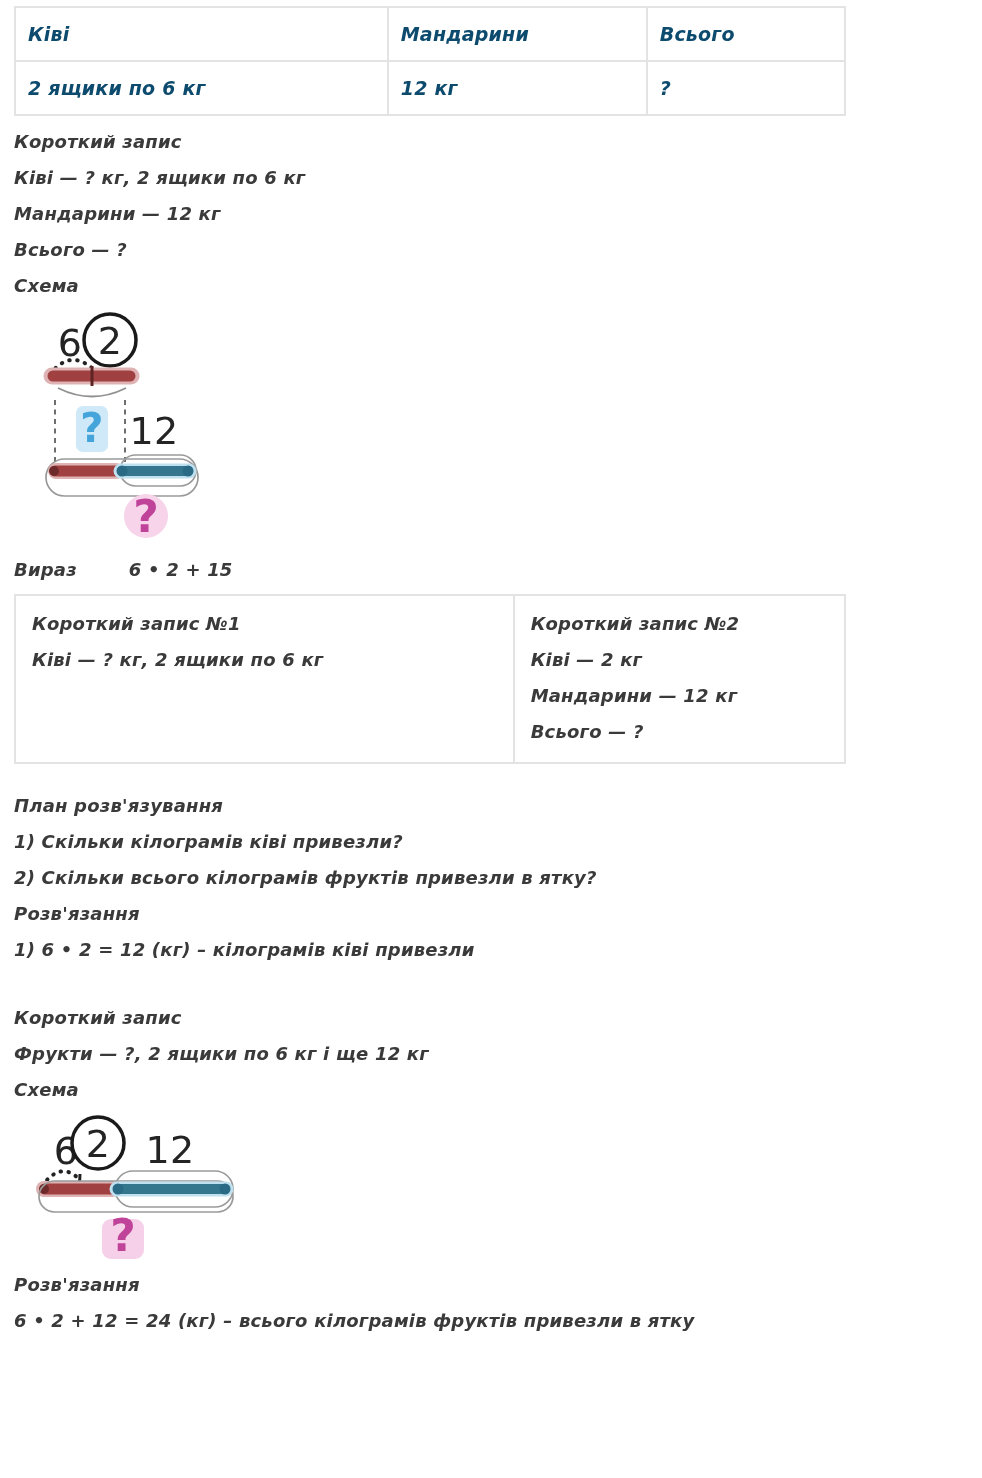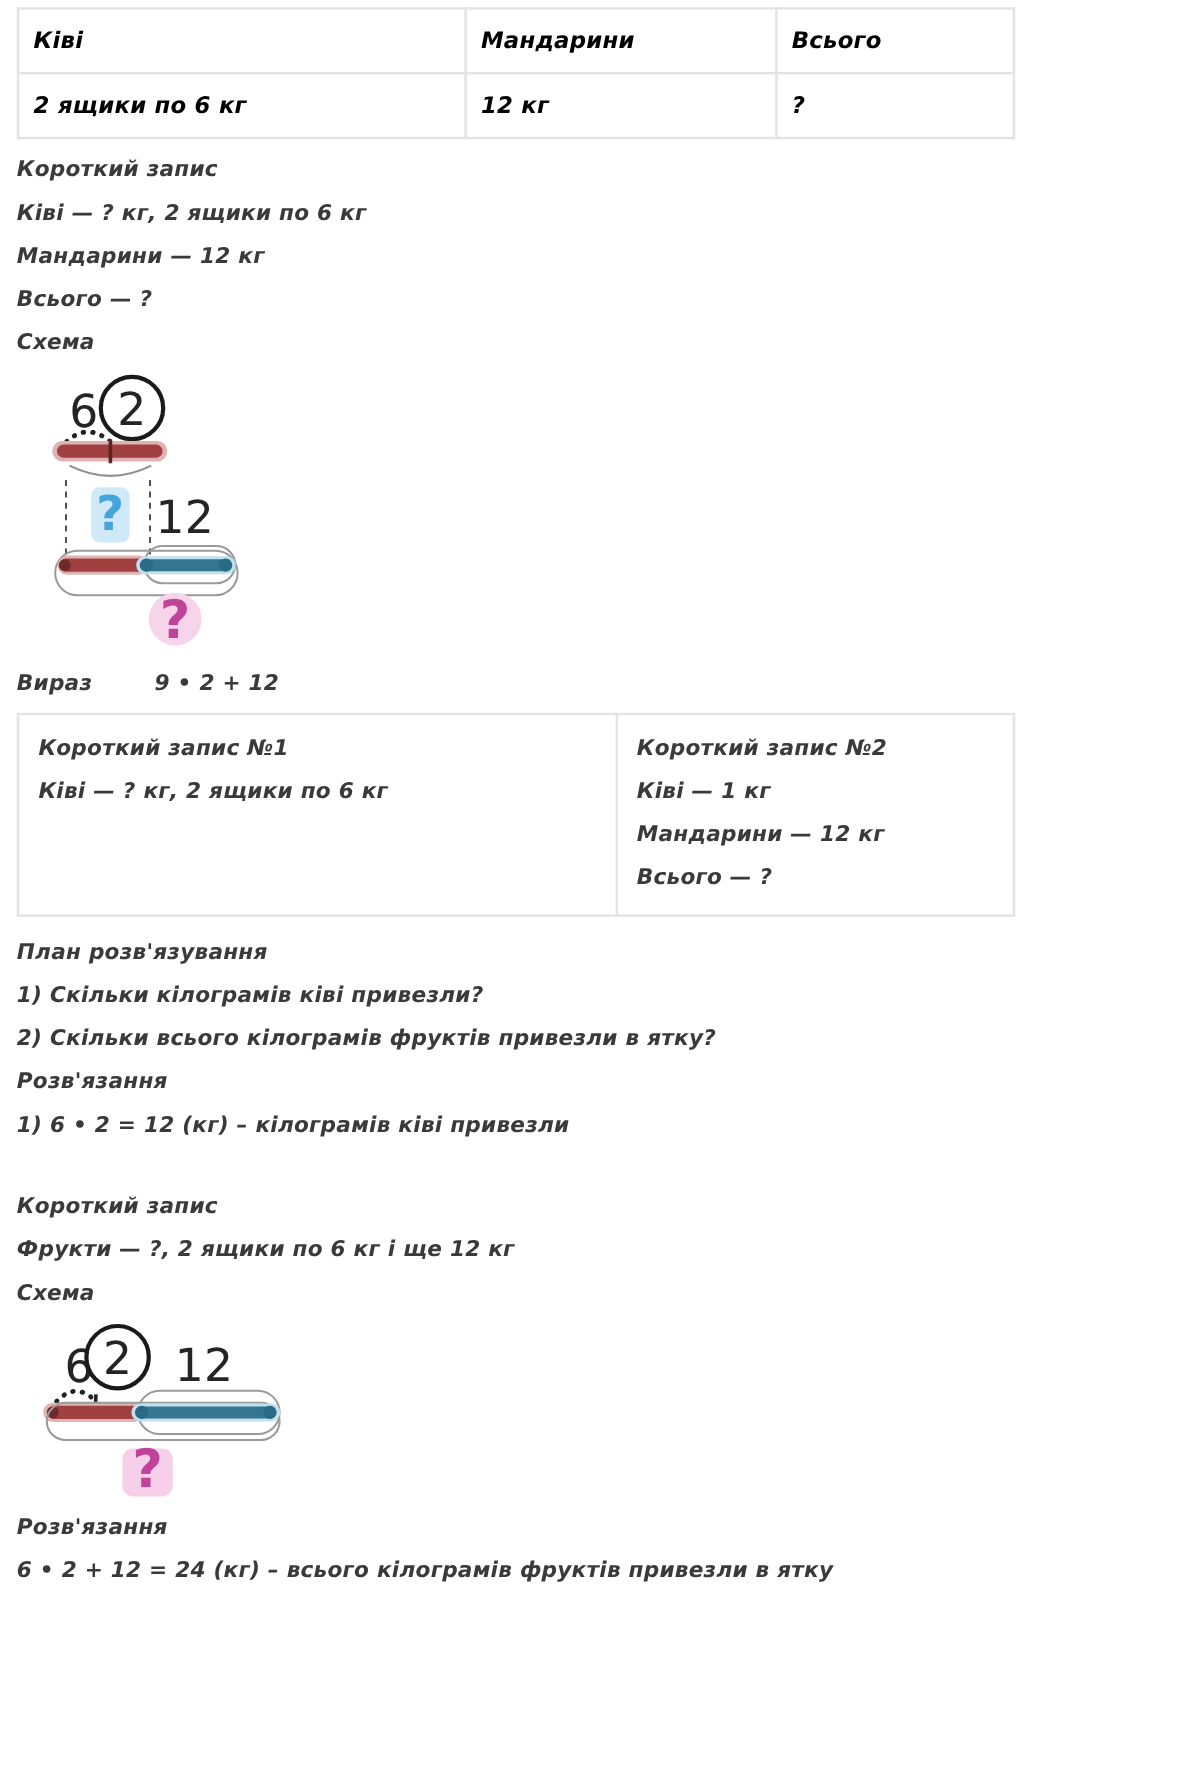--- a/index.html
+++ b/index.html
@@ -6,25 +6,25 @@
   .page{
     width:982px; min-height:1478px; box-sizing:border-box;
     padding:6px 14px 10px 14px;
     font-family:"DejaVu Sans", sans-serif;
     font-style:italic; font-weight:bold;
     color:#3a3a3a; letter-spacing:.2px;
   }
   .title{font-size:20px; line-height:37px; margin:0 0 8px 0;}
   .line{font-size:18px; line-height:36px; margin:0;}
   .mt8{margin-top:8px;}
-  .mt12{margin-top:12px;}
+  .mt12{margin-top:24px;}
   table{border-collapse:collapse; width:832px; table-layout:fixed;}
   .t1 th,.t1 td{
     border:2px solid #e3e3e3; height:52px; padding:0 12px;
-    font-size:19px; text-align:left; font-weight:bold; font-style:italic; color:#000000;
+    font-size:19px; text-align:left; font-weight:bold; font-style:italic; color:#0c4a6e;
   }
   .t1 .c1{width:46%;} .t1 .c2{width:31%;} .t1 .c3{width:23%;}
   .t2{margin-top:6px;}
   .t2 td{
     border:2px solid #e3e3e3; vertical-align:top; padding:10px 20px 12px 16px;
   }
   .t2 .cl{width:61%;} .t2 .cr{width:39%;}
   .expr{margin-top:8px;}
   .expr .val{margin-left:52px;}
   .spacer{height:32px;}
@@ -91,33 +91,33 @@
     <line x1="81" y1="163" x2="149" y2="163" stroke="#bfe0ef" stroke-width="15" stroke-linecap="round"></line>
     <line x1="82" y1="163" x2="148" y2="163" stroke="#35768f" stroke-width="10" stroke-linecap="round"></line>
     <circle cx="82" cy="163" r="5.5" fill="#2a6a85"></circle>
     <circle cx="148" cy="163" r="5.5" fill="#2a6a85"></circle>
 
     <circle cx="106" cy="208" r="22" fill="#f7d4ea"></circle>
     <text class="qpink" x="106" y="224" font-size="44" text-anchor="middle">?</text>
   </svg>
 
   <div class="line expr">
-    <span>Вираз</span><span class="val">9 • 2 + 12</span>
+    <span>Вираз</span><span class="val">6 • 2 + 15</span>
   </div>
 
   <table class="t2">
     <tbody>
       <tr>
         <td class="cl">
           <div class="line">Короткий запис №1</div>
           <div class="line">Ківі — ? кг, 2 ящики по 6 кг</div>
         </td>
         <td class="cr">
           <div class="line">Короткий запис №2</div>
-          <div class="line">Ківі — 1 кг</div>
+          <div class="line">Ківі — 2 кг</div>
           <div class="line">Мандарини — 12 кг</div>
           <div class="line">Всього — ?</div>
         </td>
       </tr>
     </tbody>
   </table>
 
   <div class="line mt12">План розв'язування</div>
   <div class="line">1) Скільки кілограмів ківі привезли?</div>
   <div class="line">2) Скільки всього кілограмів фруктів привезли в ятку?</div>

